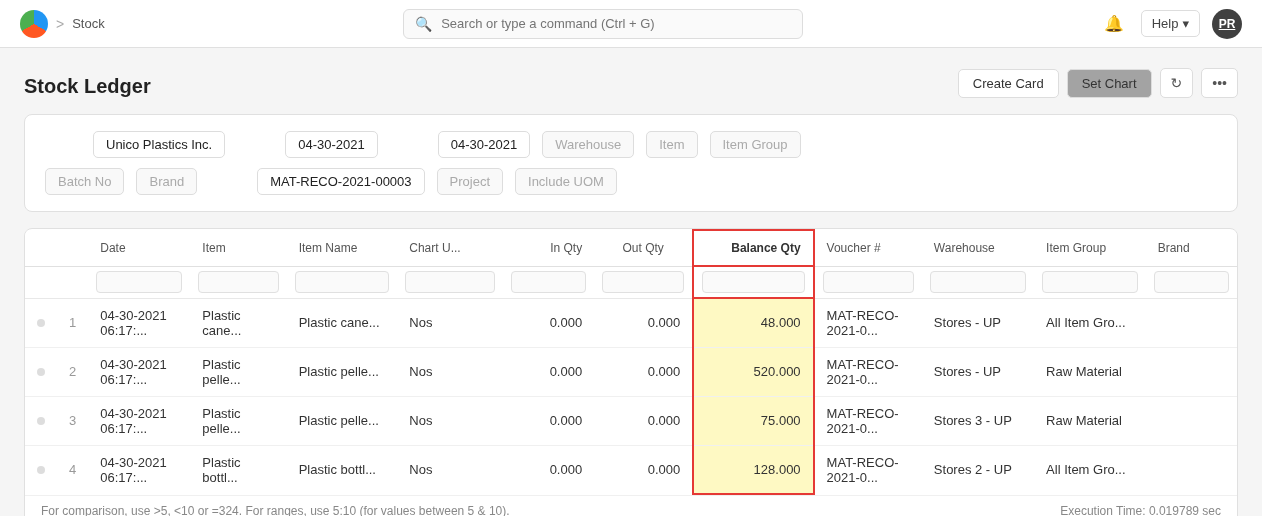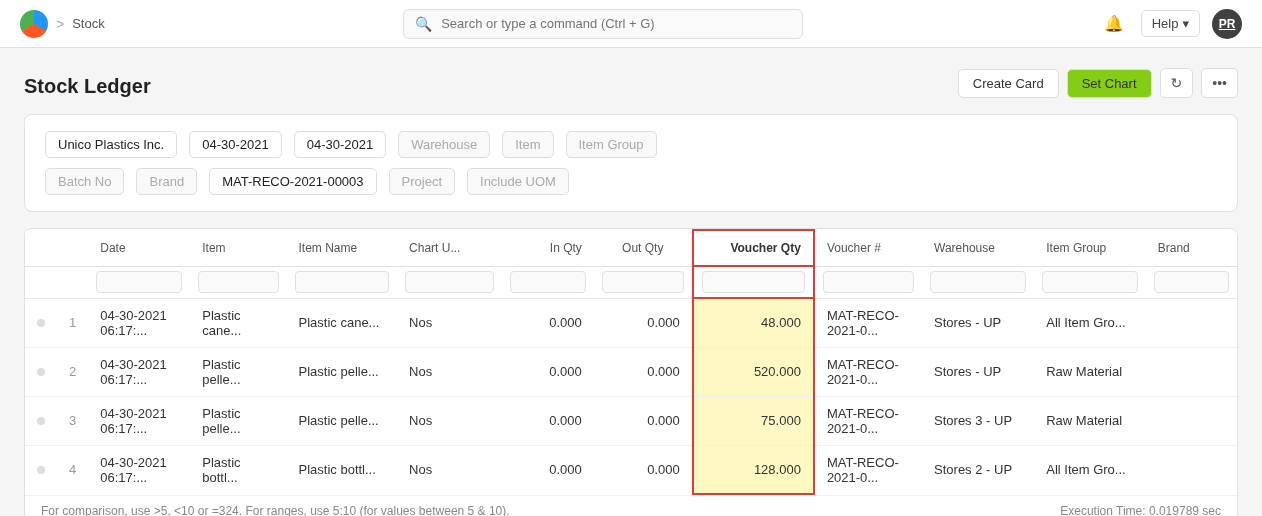--- a/index.html
+++ b/index.html
@@ -34,21 +34,21 @@
     
     .page { padding: 20px 24px; }
     .page-header { display: flex; align-items: flex-end; justify-content: space-between; margin-bottom: 16px; }
     .page-title { font-size: 20px; font-weight: 600; color: #222; }
     .page-actions { display: flex; align-items: center; gap: 8px; }
     .btn-create-card {
       border: 1px solid #ddd; background: #fff; border-radius: 5px;
       padding: 6px 14px; font-size: 13px; cursor: pointer; color: #333;
     }
     .btn-set-chart {
-      border: 1px solid #ddd; background: #84cc16; border-radius: 5px;
+      border: 1px solid #ddd; background: #a3a3a3; border-radius: 5px;
       padding: 6px 14px; font-size: 13px; cursor: pointer; color: #333;
     }
     .btn-refresh {
       border: 1px solid #ddd; background: #fff; border-radius: 5px;
       padding: 6px 10px; font-size: 14px; cursor: pointer; color: #555;
     }
     .btn-more {
       border: 1px solid #ddd; background: #fff; border-radius: 5px;
       padding: 6px 10px; font-size: 14px; cursor: pointer; color: #555;
     }
@@ -58,21 +58,21 @@
       background: #fff; border: 1px solid #e0e0e0; border-radius: 8px;
       padding: 16px 20px; margin-bottom: 16px;
     }
     .filter-row { display: flex; gap: 12px; margin-bottom: 10px; flex-wrap: wrap; }
     .filter-row:last-child { margin-bottom: 0; }
     .filter-pill {
       border: 1px solid #ddd; border-radius: 5px;
       padding: 5px 12px; font-size: 13px; background: #f9f9f9;
       color: #444; cursor: pointer; white-space: nowrap;
     }
-    .filter-pill.filled { background: #fff; color: #222; font-weight: 500; }
+    .filter-pill.filled { background: #fff; color: #222; font-weight: 500; margin-left: 48px; }
     .filter-pill.placeholder { color: #aaa; }
 
     
     .table-container {
       background: #fff; border: 1px solid #e0e0e0; border-radius: 8px;
       overflow: hidden;
     }
     table { width: 100%; border-collapse: collapse; font-size: 13px; }
     thead tr { border-bottom: 1px solid #e0e0e0; }
     thead th {
@@ -175,21 +175,21 @@
       <thead>
         <tr>
           <th class="col-narrow"></th>
           <th style="width:30px;"></th>
           <th>Date</th>
           <th>Item</th>
           <th>Item Name</th>
           <th>Chart U...</th>
           <th style="text-align:right;">In Qty</th>
           <th style="text-align:center;">Out Qty</th>
-          <th class="th-balance-qty balance-col-highlight" style="text-align:right;">Voucher Qty</th>
+          <th class="th-balance-qty balance-col-highlight" style="text-align:right;">Balance Qty</th>
           <th>Voucher #</th>
           <th>Warehouse</th>
           <th>Item Group</th>
           <th>Brand</th>
         </tr>
         <tr class="filter-input-row">
           <td></td>
           <td></td>
           <td><input type="text" style=""></td>
           <td><input type="text" style=""></td>

